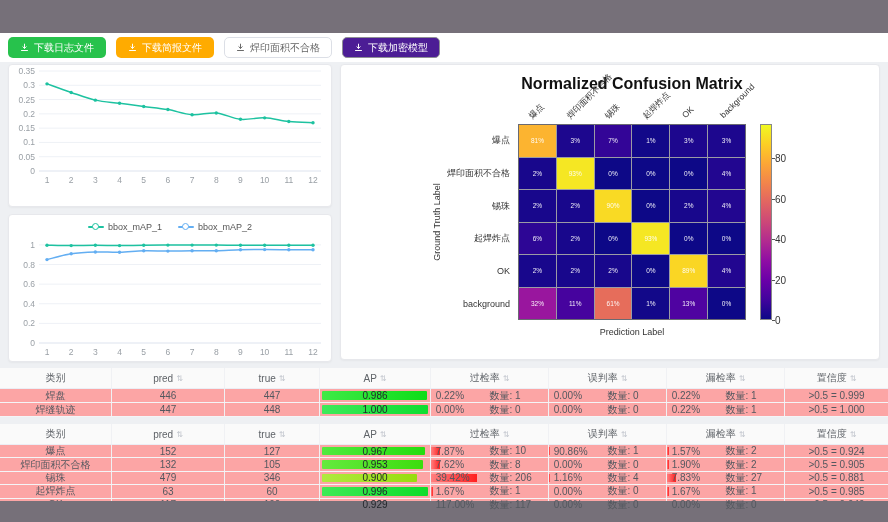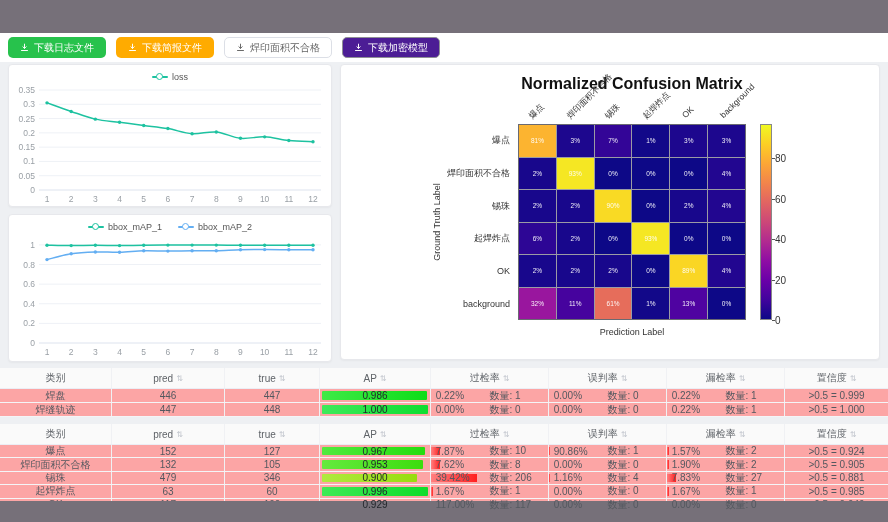--- a/index.html
+++ b/index.html
@@ -93,26 +93,20 @@
       <svg viewBox="0 0 12 12" width="9" height="9">
         <path d="M6 1.5v5.5M3.8 5L6 7.2 8.2 5M2 10h8" fill="none" stroke="currentColor" stroke-width="1.3" stroke-linecap="round" stroke-linejoin="round"></path>
       </svg>
       <span>下载加密模型</span>
     </button>
   </div>
 
 <div class="content">
   <div class="left-col">
     <div class="card c1">
-      <div class="legend" id="legend1">
-          <span class="lg-item">
-            <span class="lg-marker" style="color:#1dc2a0"></span>
-            <span>loss</span>
-          </span>
-        </div>
       <svg class="chart" id="chart1" width="322" height="120">
           <line x1="30" x2="312" y1="106" y2="106" stroke="#dde3ee"></line>
           <text class="tick" x="26" y="109" text-anchor="end">0</text>
           <line x1="30" x2="312" y1="91.71428571428571" y2="91.71428571428571" stroke="#eef1f6"></line>
           <text class="tick" x="26" y="94.71428571428571" text-anchor="end">0.05</text>
           <line x1="30" x2="312" y1="77.42857142857142" y2="77.42857142857142" stroke="#eef1f6"></line>
           <text class="tick" x="26" y="80.42857142857142" text-anchor="end">0.1</text>
           <line x1="30" x2="312" y1="63.14285714285714" y2="63.14285714285714" stroke="#eef1f6"></line>
           <text class="tick" x="26" y="66.14285714285714" text-anchor="end">0.15</text>
           <line x1="30" x2="312" y1="48.85714285714285" y2="48.85714285714285" stroke="#eef1f6"></line>

